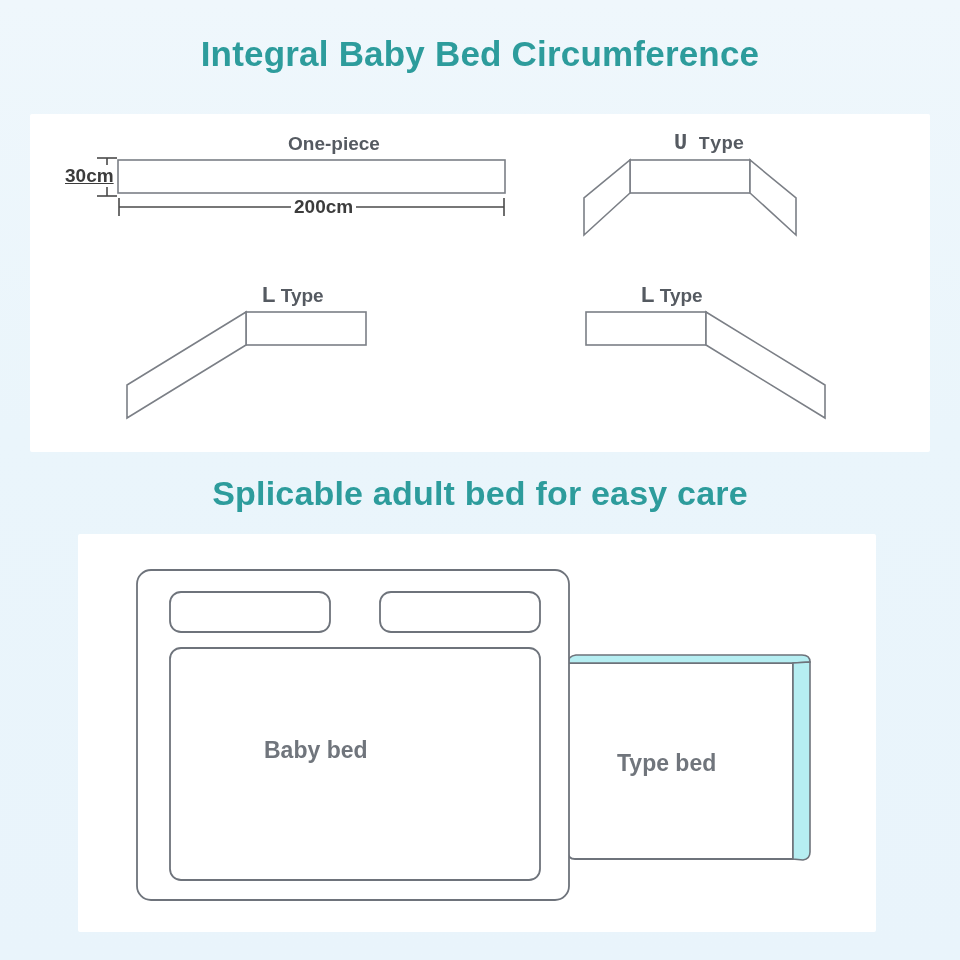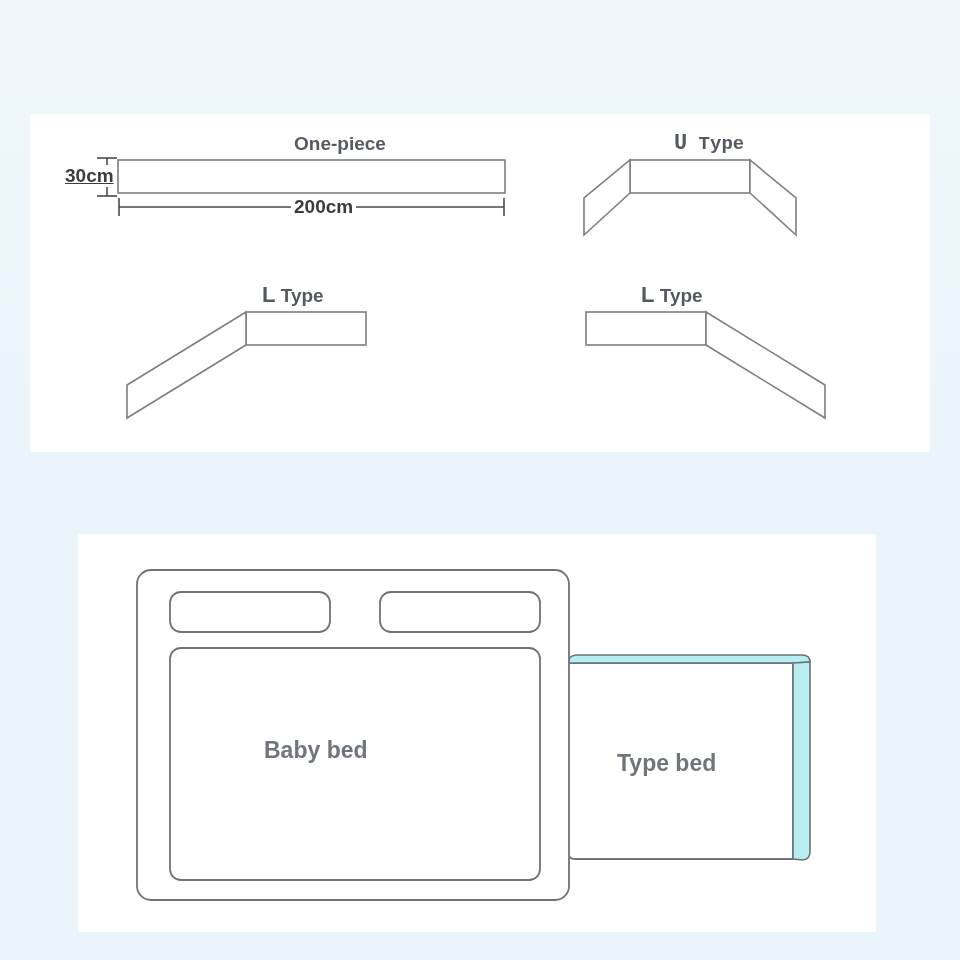--- a/index.html
+++ b/index.html
@@ -112,24 +112,25 @@
     font-weight: bold;
     color: #70757c;
     white-space: nowrap;
   }
 </style>
 </head>
 <body>
 
 <div class="page">
 
+  <div class="heading" id="heading-1">Integral Baby Bed Circumference</div>
 
   <div class="card" id="card-top"></div>
 
-  <div class="fig-label type-label" style="left:294px; top:133px;text-align:center;">One-piece</div>
+  <div class="fig-label type-label" style="left:288px; top:133px;text-align:center;">One-piece</div>
 
   <svg class="svg-layer" width="960" height="960">
 
     <rect class="panel" x="118" y="160" width="387" height="33"></rect>
 
     <g class="dimline">
       <line x1="97" y1="158" x2="117" y2="158"></line>
       <line x1="97" y1="196" x2="117" y2="196"></line>
       <line x1="107" y1="158" x2="107" y2="196"></line>
     </g>
@@ -162,20 +163,21 @@
   <div class="fig-label type-label" style="left:262px; top:282px;">
     <span class="big">L</span>
     <span>Type</span>
   </div>
 
   <div class="fig-label type-label" style="left:641px; top:282px;">
     <span class="big">L</span>
     <span>Type</span>
   </div>
 
+  <div class="heading" id="heading-2">Splicable adult bed for easy care</div>
 
   <div class="card" id="card-bottom"></div>
 
   <svg class="svg-layer" width="960" height="960">
 
     <path class="bed-outline" d="M 568,663 L 793,663 L 793,859 L 575,859 Q 568,859 568,852 Z"></path>
 
     <path class="baby-edge" d="M 576,655 L 802,655 Q 810,655 810,662 L 793,663 L 568,663 Q 568,656 576,655 Z"></path>
 
     <path class="baby-edge" d="M 810,662 L 810,852 Q 810,859 803,860 L 793,859 L 793,663 Z"></path>

